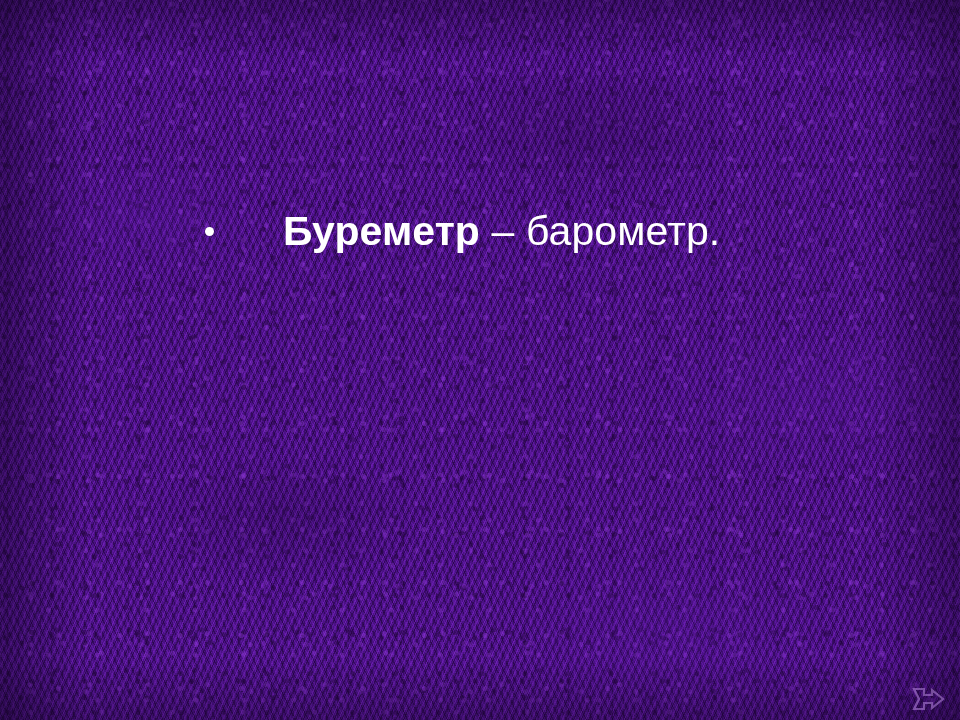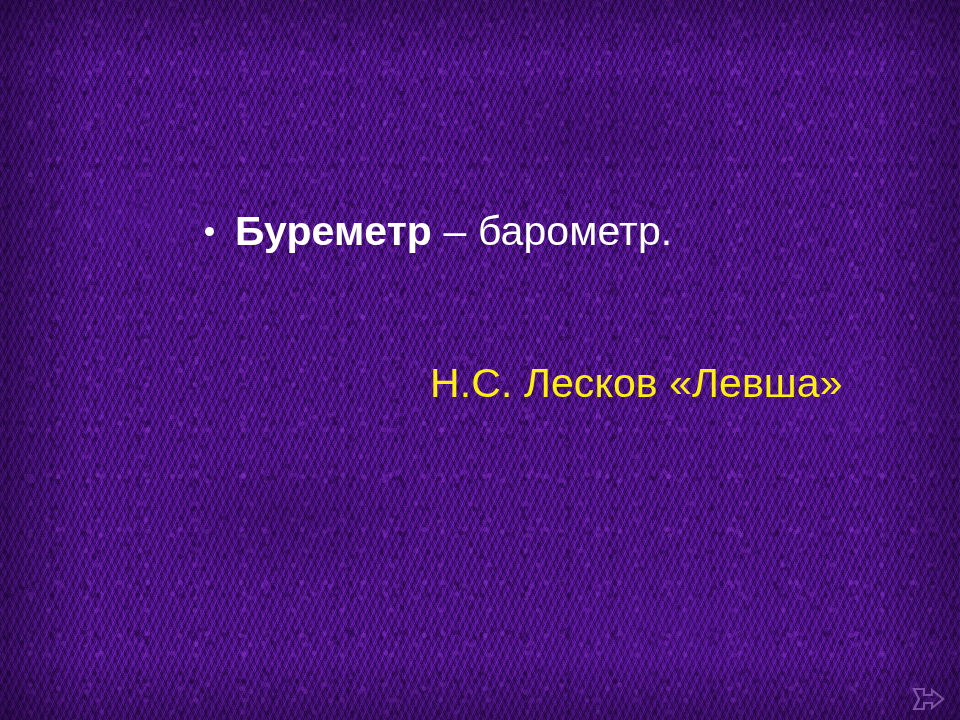--- a/index.html
+++ b/index.html
@@ -104,20 +104,21 @@
     height: 100%;
   }
 
   .bullet-line {
     position: absolute;
     left: 205px;
     top: 210px;
     display: flex;
     align-items: baseline;
     white-space: nowrap;
+    gap: 48px;
   }
   .bullet-dot {
     width: 9px;
     height: 9px;
     border-radius: 50%;
     background: #ffffff;
     margin-right: 21px;
     position: relative;
     top: -9px;
     flex: none;
@@ -168,21 +169,20 @@
   <div class="bg-blotch"></div>
   <div class="bg-vignette"></div>
 
   <div class="content">
 
     <div class="bullet-line">
       <span class="bullet-dot"></span>
       <span class="body-text"><span class="strong">Буреметр</span><span class="regular"> – барометр.</span></span>
     </div>
 
-    <div class="attribution">Н.С. Лесков «Левша»</div>
 
   </div>
 
   <div class="nav-arrow">
     <svg viewBox="0 0 36 26" aria-hidden="true">
       <path d="M4 3 L14 3 L14 9 L22 9 L22 4 L33 13 L22 22 L22 17 L14 17 L14 23 L4 23 L9 13 Z" fill="none" stroke="#a87ad0" stroke-width="2.2" stroke-linejoin="miter"></path>
     </svg>
   </div>
 
 </div>

